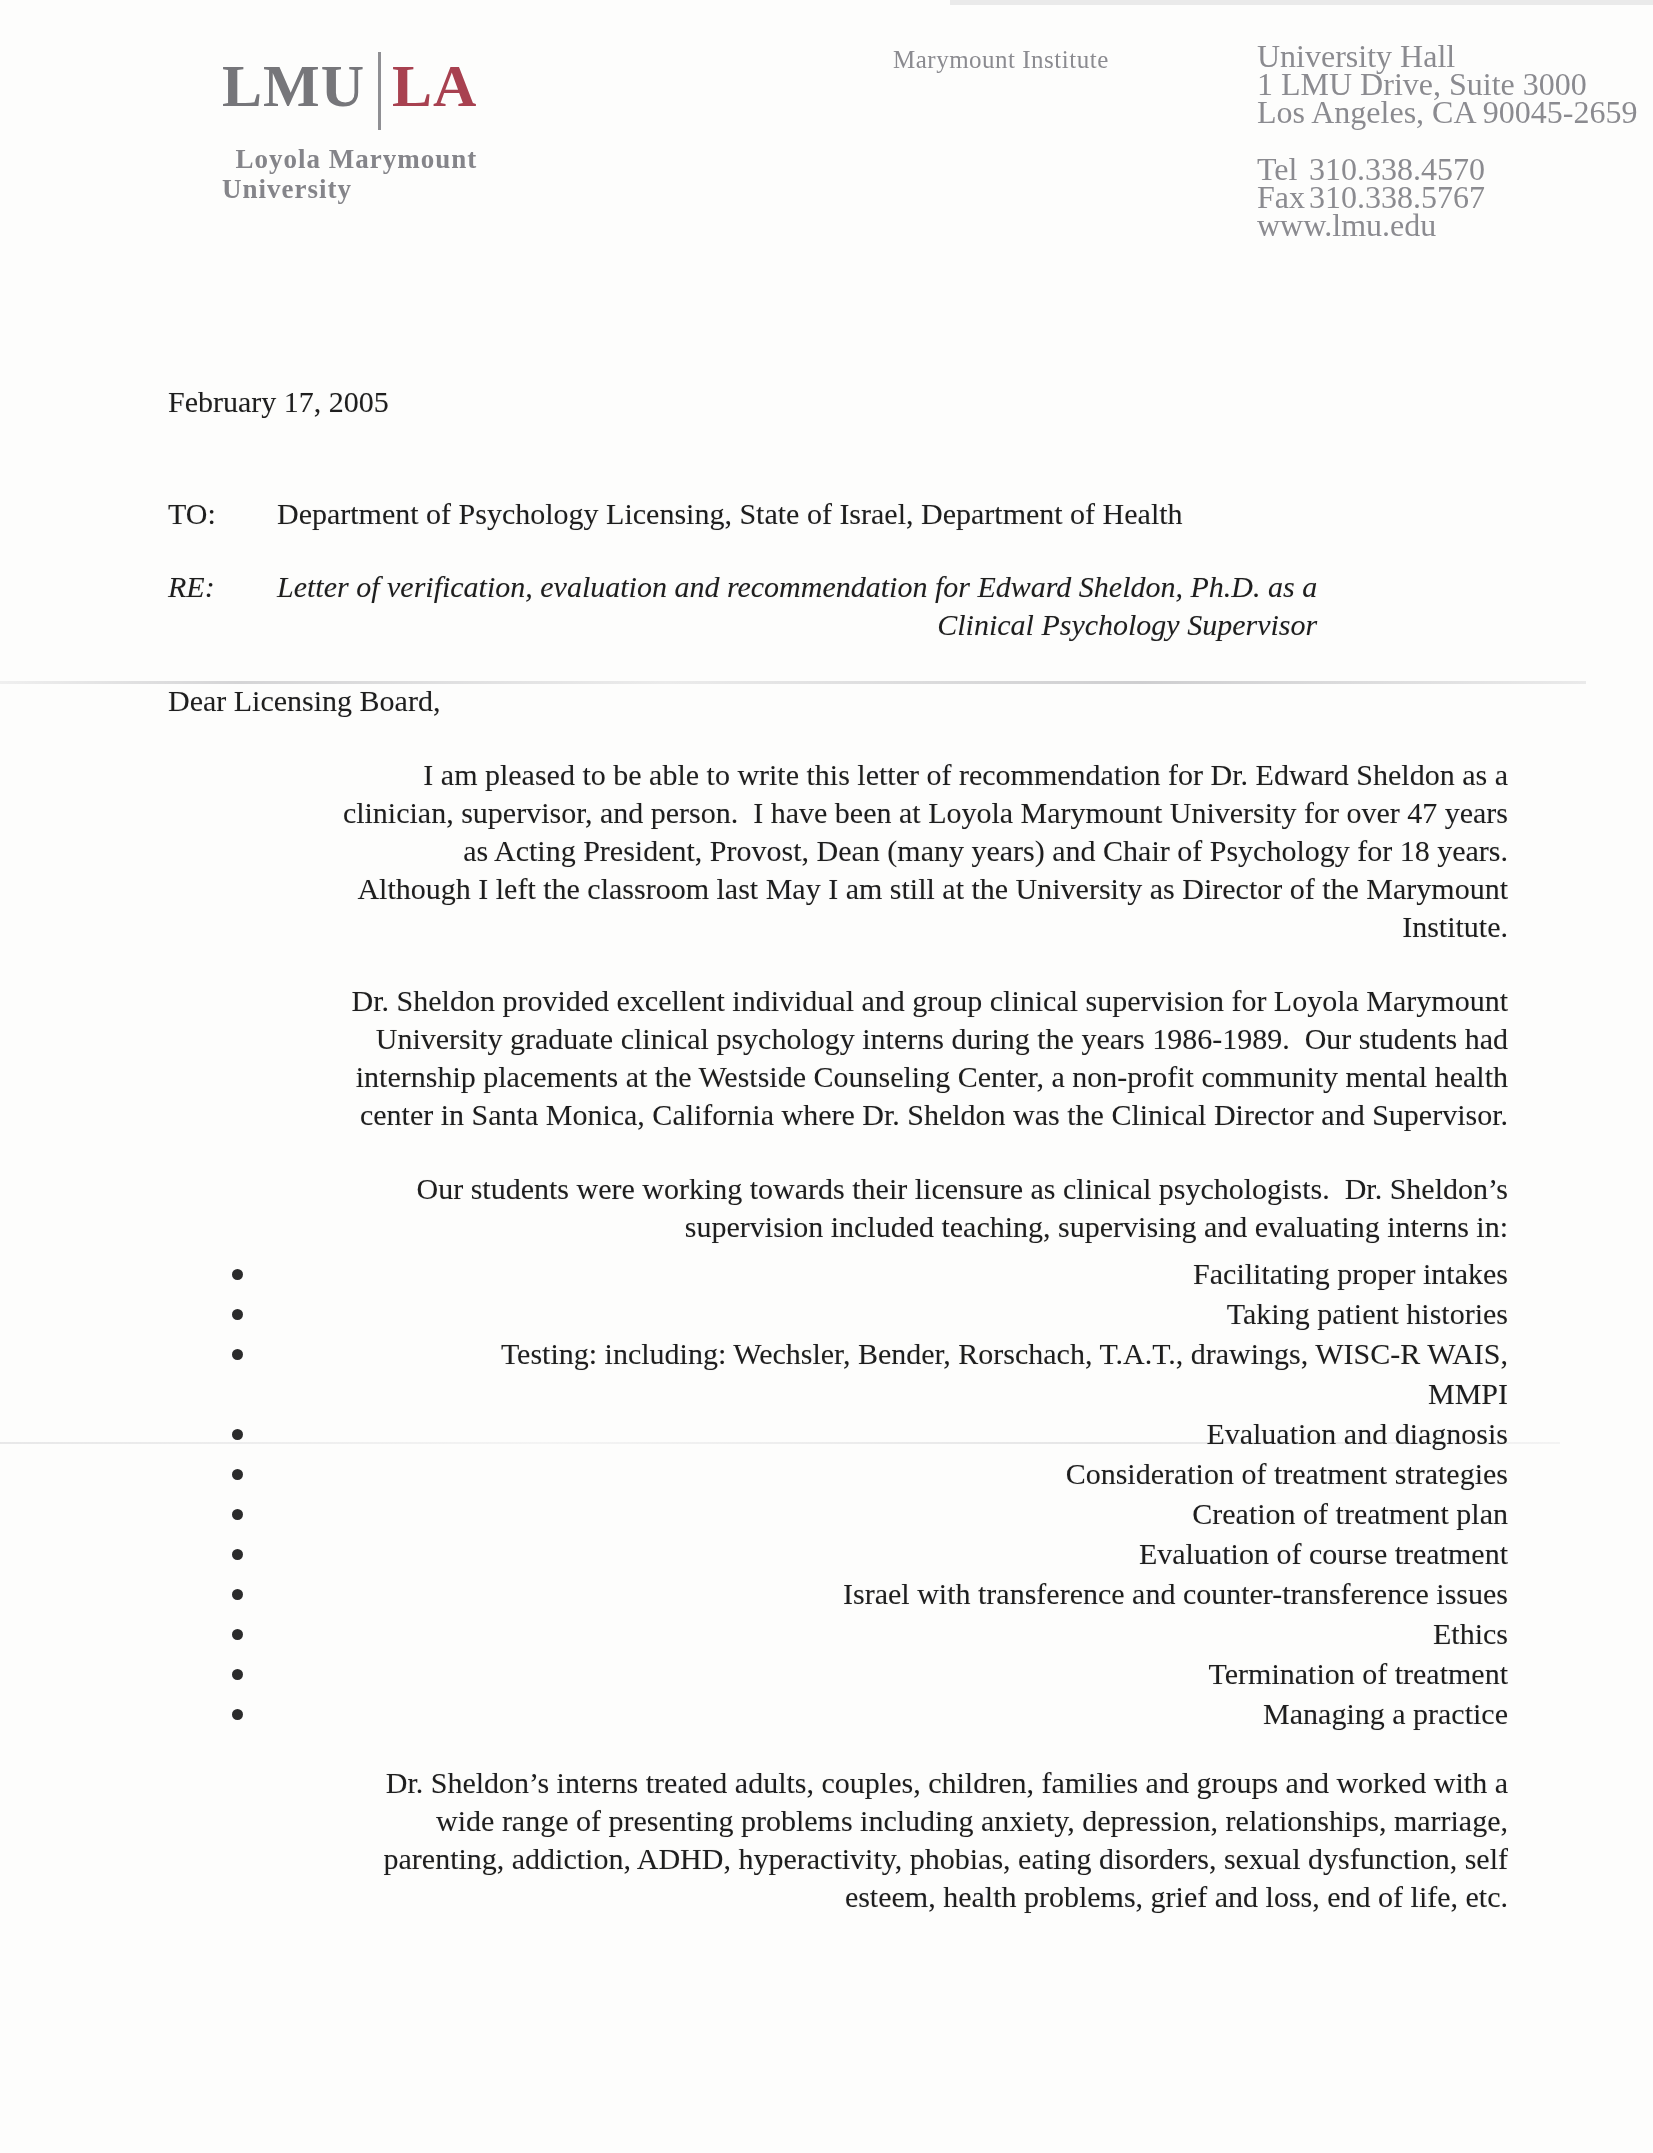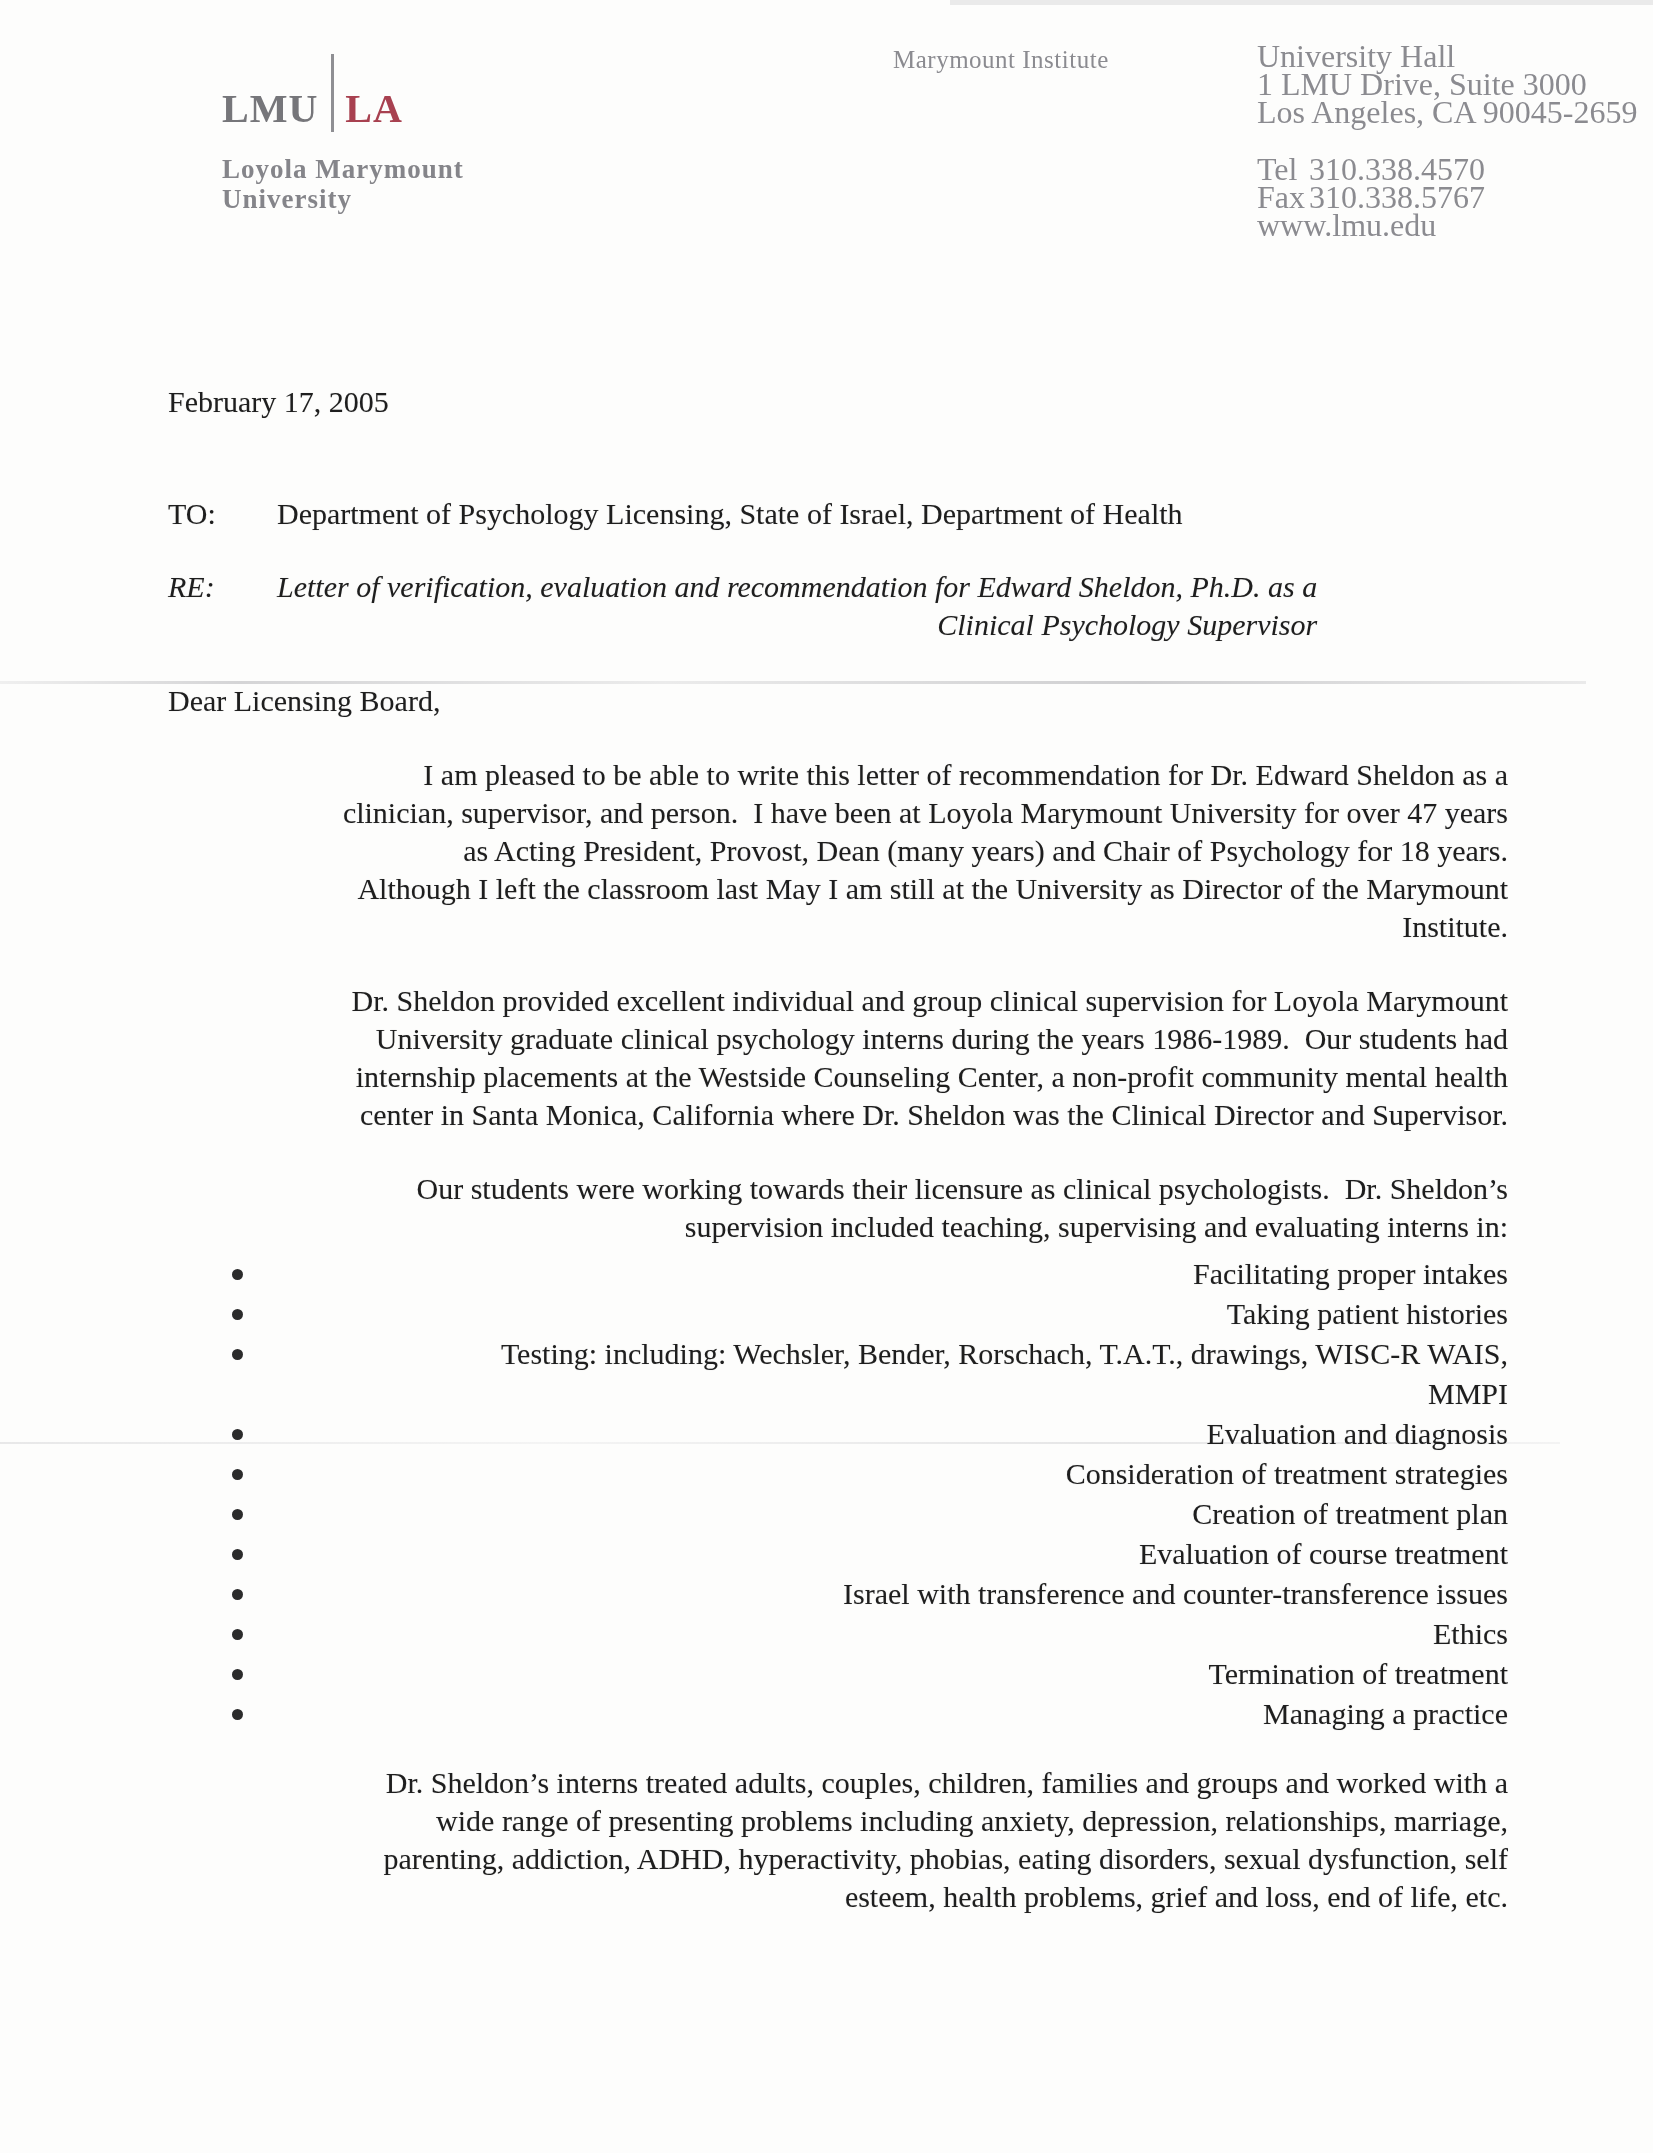--- a/index.html
+++ b/index.html
@@ -19,41 +19,41 @@
 
   
   .logo {
     position: absolute;
     left: 222px;
     top: 52px;
     color: var(--logo-gray, #76767a);
   }
   .logo-mark {
     display: flex;
-    align-items: flex-end;
-    font-size: 40px;
+    align-items: flex-start;
+    font-size: 60px;
     font-weight: 700;
     letter-spacing: 1px;
     height: 80px;
   }
   .logo-bar {
     width: 3px;
     height: 78px;
     background: #8f8f93;
     margin: 0 11px 0 13px;
   }
   .logo-la { color: var(--logo-red, #a84150); }
   .logo-line1, .logo-line2 {
     font-size: 27px;
     line-height: 30px;
     letter-spacing: 1px;
     color: #85858a;
     font-weight: 700;
   }
-  .logo-line1 { margin-top: 22px; }
+  .logo-line1 { margin-top: 12px; text-align: right; }
 
   .institute {
     position: absolute;
     left: 893px;
     top: 46px;
     font-size: 25px;
     color: var(--header-gray, #8f8f93);
     letter-spacing: 0.5px;
   }
   .address {

